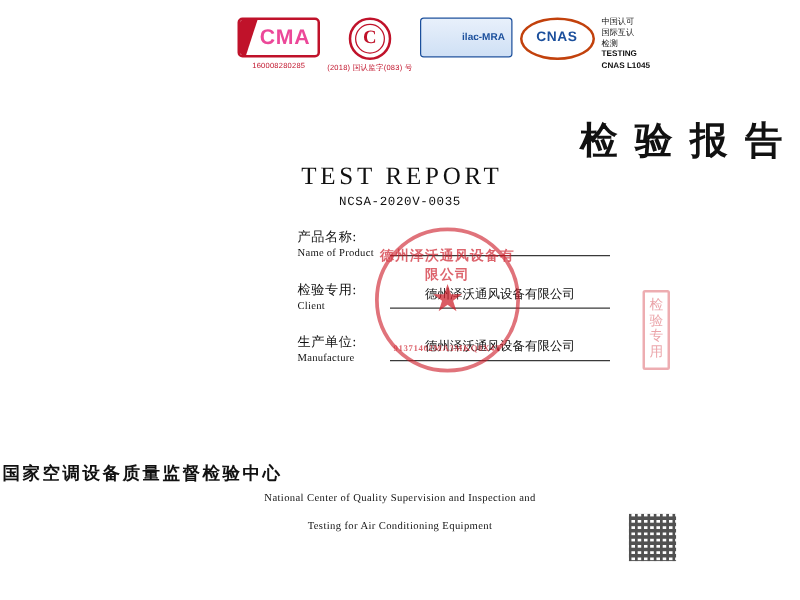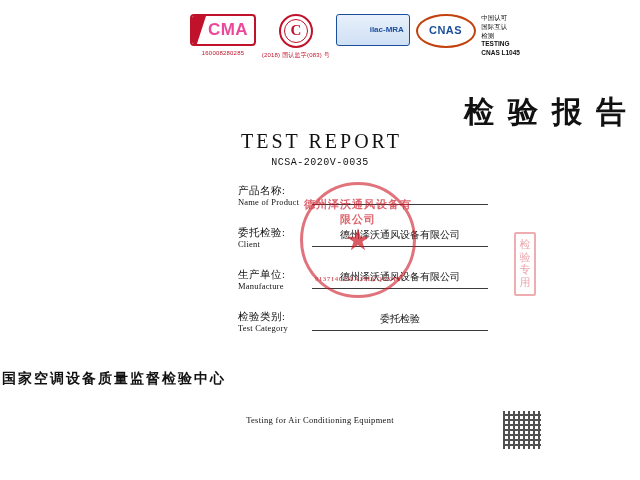--- a/index.html
+++ b/index.html
@@ -380,53 +380,46 @@
     <div class="field-row">
       <div class="field-label">
         <span class="cn">产品名称:</span>
         <span class="en">Name of Product</span>
       </div>
       <div class="field-rule"></div>
     </div>
 
     <div class="field-row">
       <div class="field-label">
-        <span class="cn">委托检验:</span>
+        <span class="cn">检验专用:</span>
         <span class="en">Client</span>
       </div>
       <div class="field-value">德州泽沃通风设备有限公司</div>
       <div class="field-rule"></div>
     </div>
 
     <div class="field-row">
       <div class="field-label">
         <span class="cn">生产单位:</span>
         <span class="en">Manufacture</span>
       </div>
       <div class="field-value">德州泽沃通风设备有限公司</div>
       <div class="field-rule"></div>
     </div>
 
-    <div class="field-row">
-      <div class="field-label">
-        <span class="cn">检验类别:</span>
-        <span class="en">Test Category</span>
-      </div>
-      <div class="field-value">委托检验</div>
-      <div class="field-rule"></div>
-    </div>
 
   </div>
 
   <div class="seal">
     <div class="seal-arc-top">德州泽沃通风设备有限公司</div>
     <div class="star">★</div>
     <div class="seal-arc-bottom">91371402MA3MKQ8X4T</div>
   </div>
 
   <div class="side-stamp">检验专用</div>
 
   <div class="footer-cn">国家空调设备质量监督检验中心</div>
+  <div class="footer-en1">National Center of Quality Supervision and Inspection and</div>
   <div class="footer-en2">Testing for Air Conditioning Equipment</div>
 
   <div class="qr"></div>
 
 </div>
 
 </body></html>

